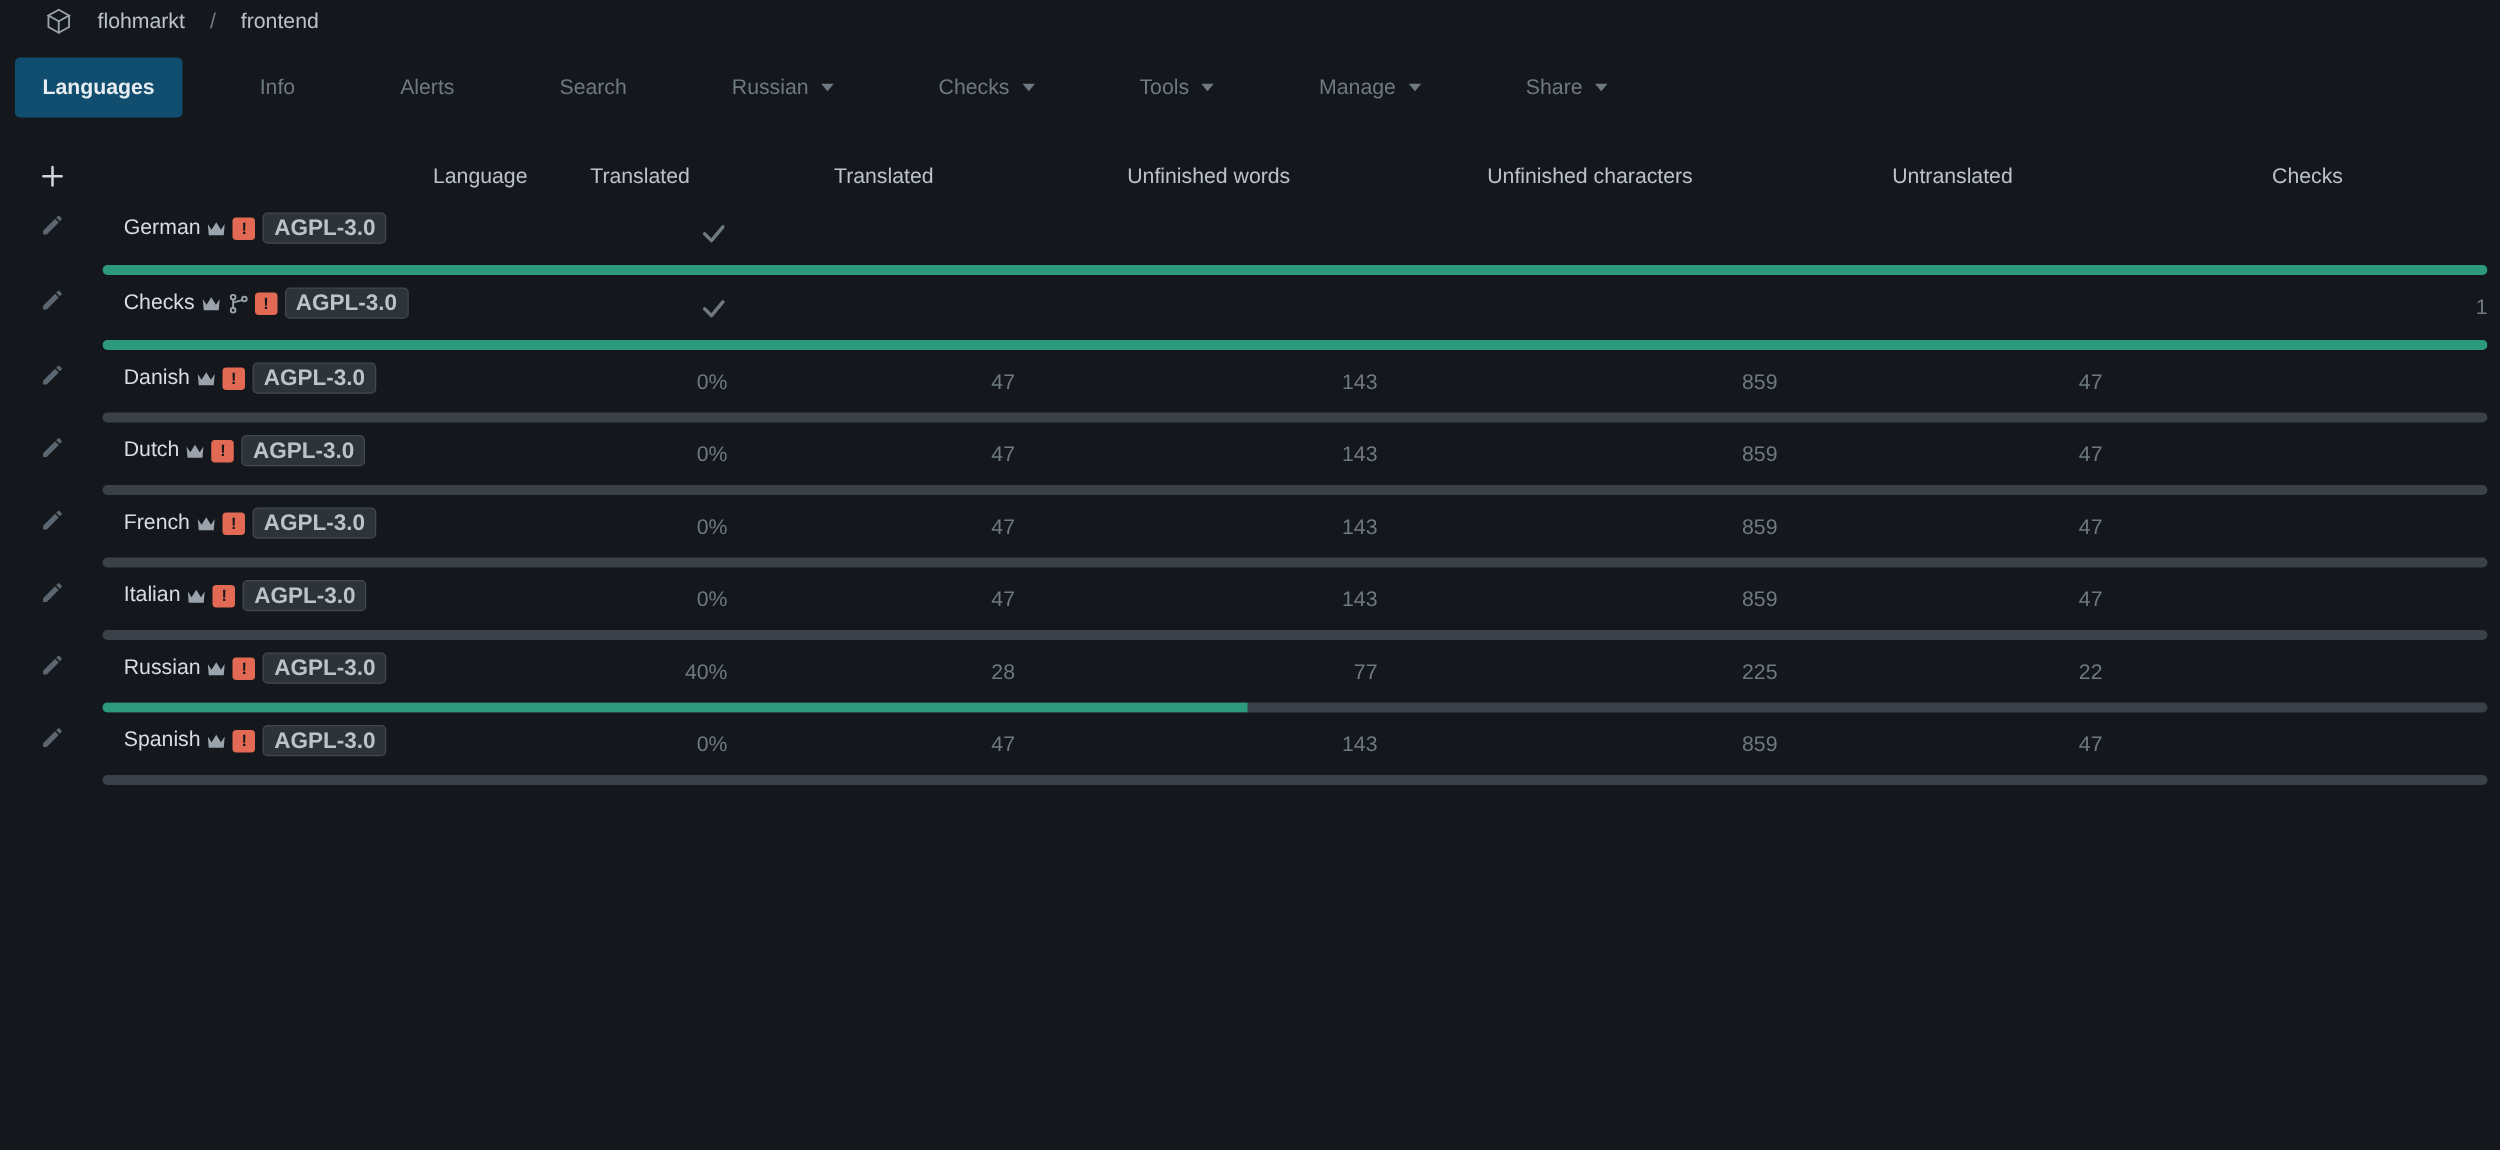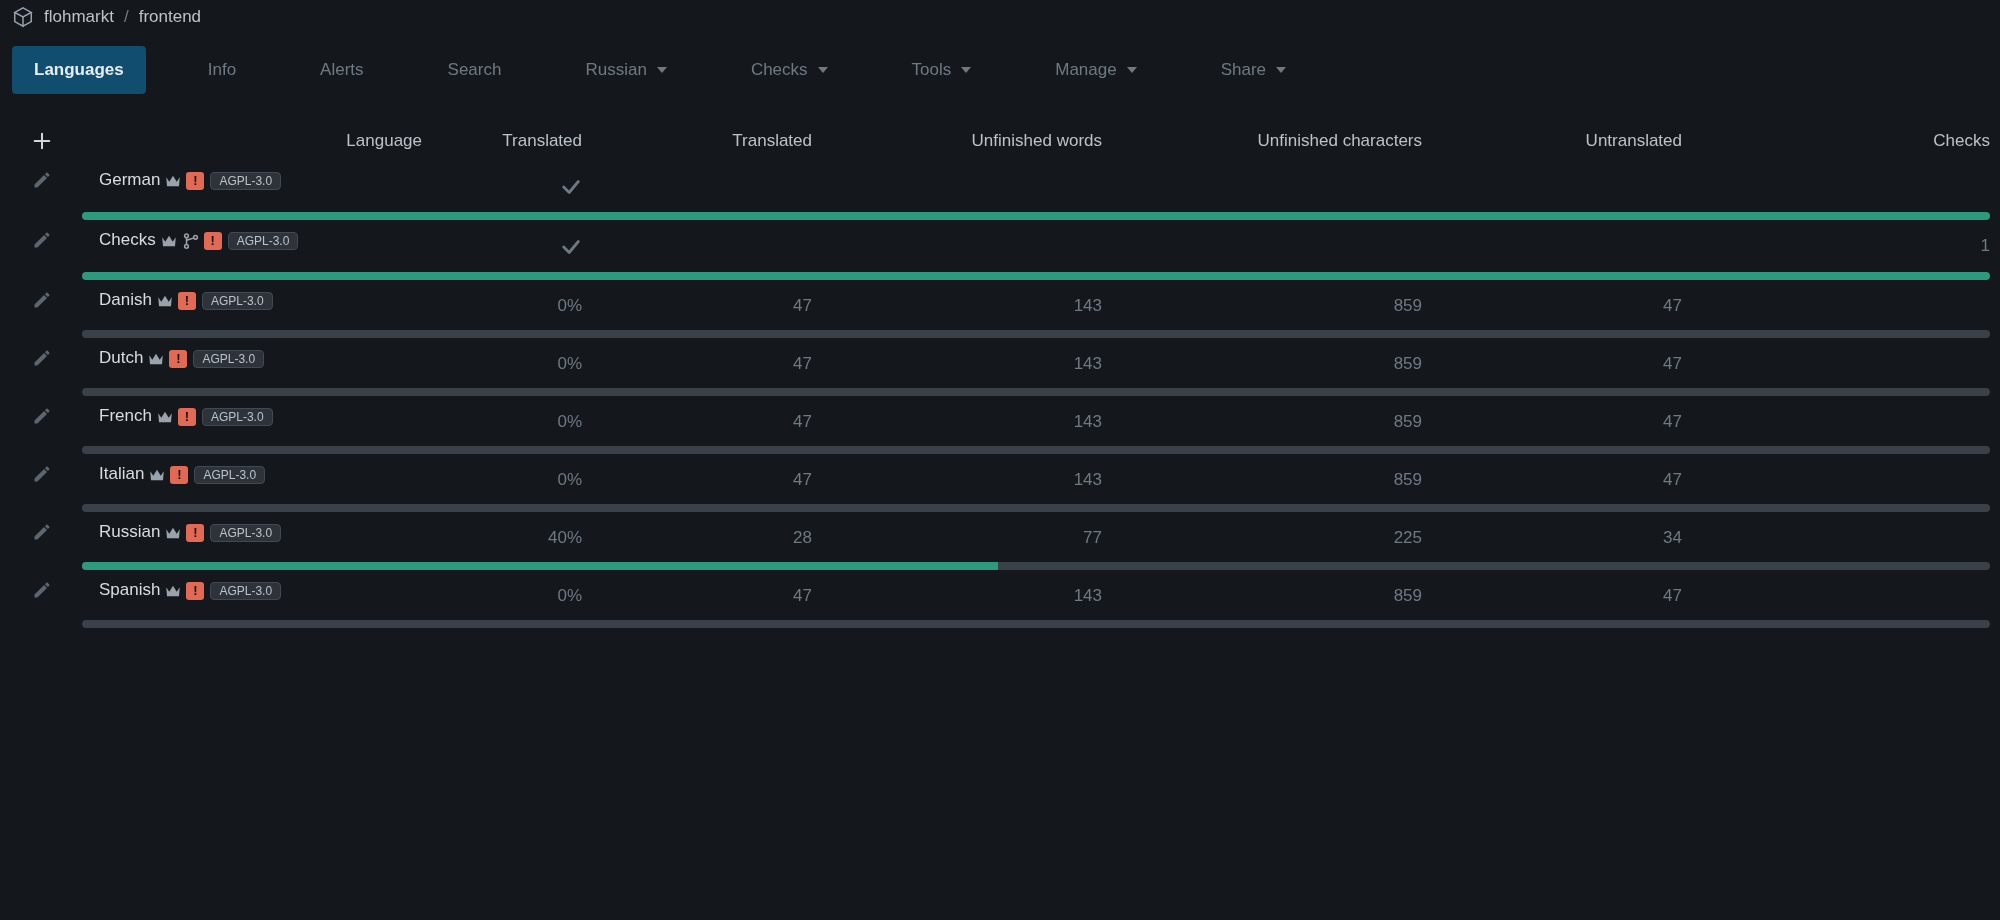--- a/index.html
+++ b/index.html
@@ -17,22 +17,23 @@
   *{box-sizing:border-box;}
   body{
     margin:0;
     background:var(--bg);
     font-family:"Segoe UI",Arial,sans-serif;
     color:var(--text);
     font-size:17px;
     min-width:2000px;
   }
   .breadcrumb{
-    display:flex;align-items:center;gap:10px;
+    display:flex;align-items:center;gap:20px;
     padding:6px 12px 18px 12px;
+    margin-left:24px;
   }
   .breadcrumb a{color:var(--text);text-decoration:none;}
   .breadcrumb .sep{color:var(--text-dim);}
   .cube-icon svg{display:block;}
   
   .tabs{
     display:flex;align-items:stretch;gap:16px;padding:0 12px;
   }
   .tab{
     padding:14px 22px;border-radius:4px;color:var(--text-dim);
@@ -43,40 +44,40 @@
   .caret-down{
     width:0;height:0;border-left:5px solid transparent;border-right:5px solid transparent;
     border-top:6px solid var(--text-dim);display:inline-block;margin-left:4px;
   }
   
   .lang-table{
     width:calc(100% - 12px);margin-left:12px;border-collapse:collapse;table-layout:fixed;
     margin-top:26px;
   }
   .lang-table th{
-    font-weight:400;color:var(--text);text-align:right;padding:10px 10px 18px 10px;
+    font-weight:400;color:var(--text);text-align:center;padding:10px 10px 18px 10px;
     white-space:nowrap;
   }
   .lang-table th.col-add{width:60px;text-align:center;}
   .lang-table th.col-lang{width:340px;text-align:left;}
   .lang-table td{padding:0 10px;vertical-align:top;}
   .lang-table td.num{text-align:right;color:var(--text-dim);padding-top:6px;}
   .edit-cell{width:60px;text-align:center;padding-top:12px;}
   .lang-cell{padding-top:6px;}
   .lang-name{color:var(--text-bright);font-weight:400;margin-right:4px;margin-left:17px;}
   .inline-icons{display:inline-flex;align-items:center;gap:4px;vertical-align:middle;}
   .crown svg, .branch svg{display:block;}
   .warn-badge{
     display:inline-flex;align-items:center;justify-content:center;
     width:18px;height:18px;border-radius:3px;background:var(--warn-bg);
     color:#14181d;font-weight:900;font-size:13px;line-height:1;
   }
   .license-badge{
     display:inline-block;background:var(--badge-bg);border:1px solid var(--badge-border);
-    border-radius:4px;color:var(--text);font-size:12px;padding:1px 8px;font-weight:400;
+    border-radius:4px;color:var(--text);font-size:18px;padding:1px 8px;font-weight:700;
     margin-left:2px;
   }
   .check-mark svg{display:block;margin-left:auto;}
   .progress-row td{padding:14px 10px 10px 10px;}
   .progress-bar{
     height:8px;border-radius:4px;background:var(--progress-bg);overflow:hidden;
     margin-left:0;
   }
   .progress-fill{height:100%;background:var(--accent-green);}
   .plus-icon svg, .pencil-icon svg{display:block;margin:auto;}
@@ -364,21 +365,21 @@
                 <path d="M3 7 L7 13 L12 5 L17 13 L21 7 L20 19 H4 Z"></path>
               </svg>
 </span>
             <span class="warn-badge">!</span>
             <span class="license-badge">AGPL-3.0</span>
           </span></td>
         <td class="num">40%</td>
         <td class="num">28</td>
         <td class="num">77</td>
         <td class="num">225</td>
-        <td class="num">34</td>
+        <td class="num">22</td>
         <td class="num"></td>
       </tr>
       <tr class="progress-row">
         <td colspan="7">
           <div class="progress-bar">
             <div class="progress-fill" style="width:48%"></div>
           </div>
         </td>
       </tr>
       <tr>

